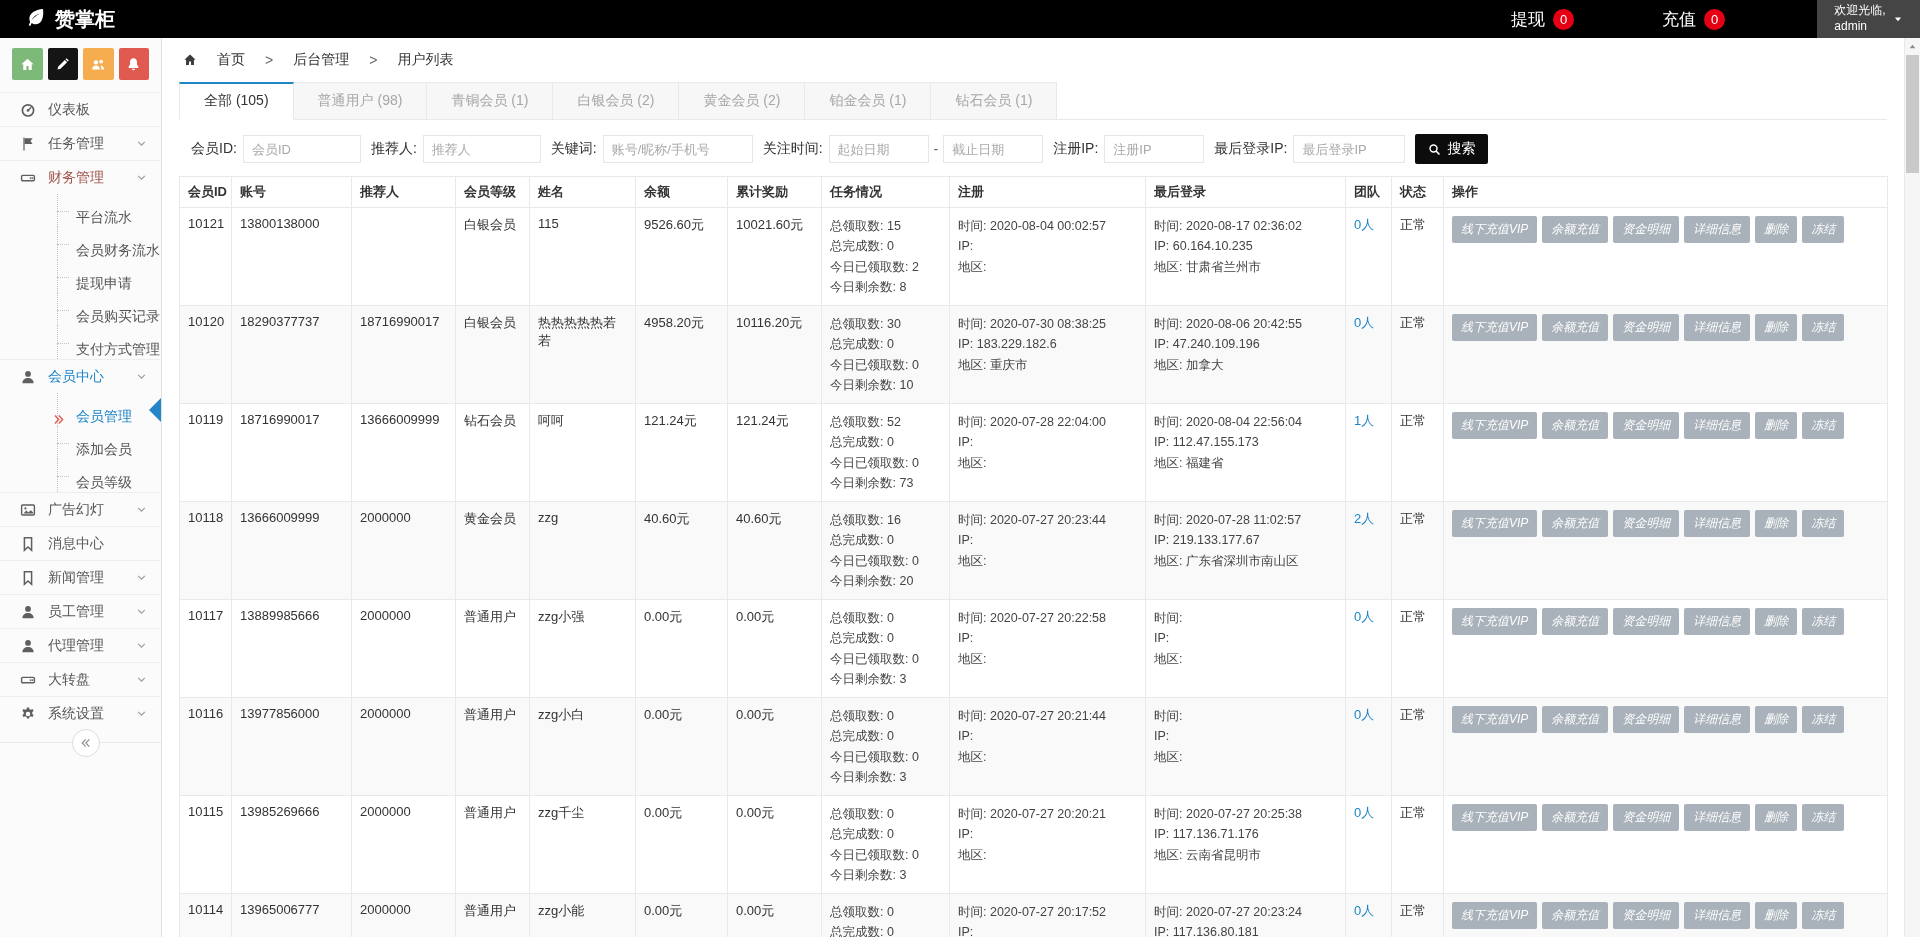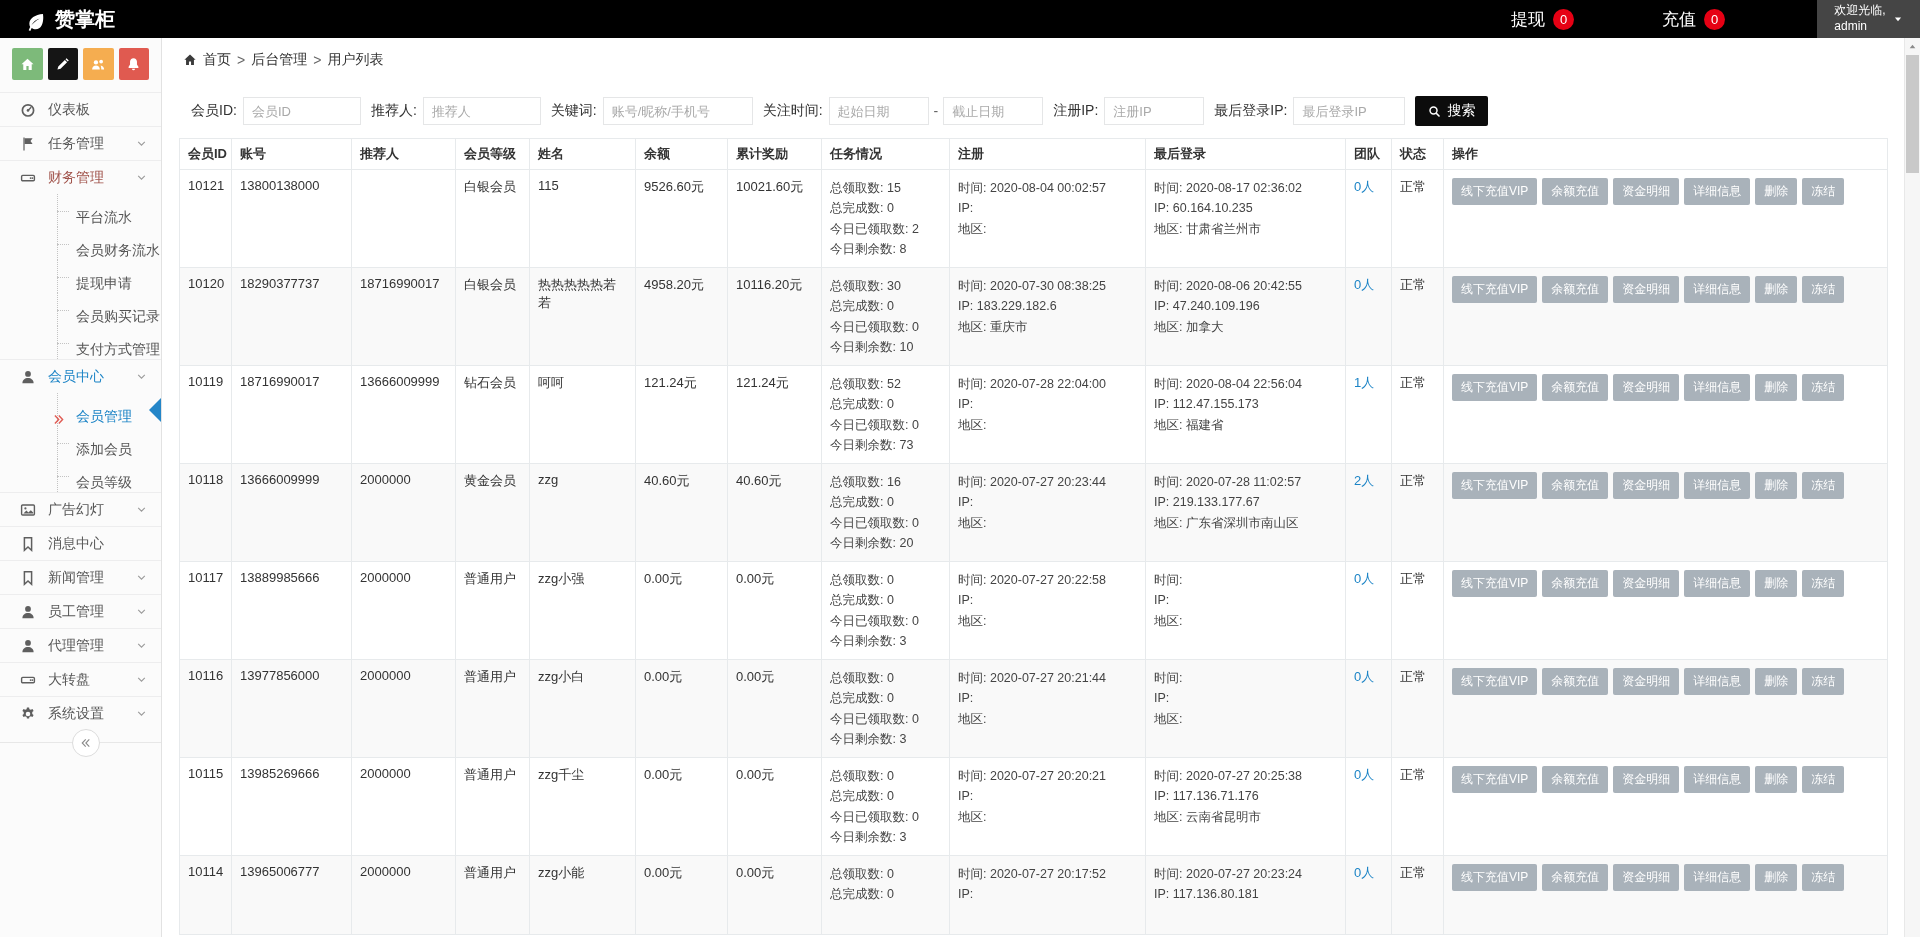--- a/index.html
+++ b/index.html
@@ -5,21 +5,21 @@
   * { box-sizing: border-box; margin: 0; padding: 0; }
   html,body { width:1920px; height:937px; overflow:hidden; }
   body {
     font-family:"Liberation Sans","DejaVu Sans",sans-serif;
     font-size:14px; color:#333; background:#fff;
   }
   .icon { display:inline-block; vertical-align:middle; }
 
   
   .topbar { height:38px; background:#000; display:flex; align-items:center; color:#fff; }
-  .brand { display:flex; align-items:flex-end; gap:9px; padding-left:24px; font-size:20px; font-weight:bold; cursor:pointer; }
+  .brand { display:flex; align-items:flex-start; gap:9px; padding-left:24px; font-size:20px; font-weight:bold; cursor:pointer; }
   .brand .icon { width:22px; height:22px; }
   .top-right { margin-left:auto; display:flex; align-items:center; height:100%; }
   .top-link { display:flex; align-items:center; gap:8px; font-size:17px; cursor:pointer; }
   .top-link.withdraw { margin-right:88px; }
   .top-link.recharge { margin-right:92px; }
   .badge { background:#e60014; color:#fff; border-radius:50%; width:21px; height:21px;
            display:flex; align-items:center; justify-content:center; font-size:13px; }
   .admin-box { width:103px; height:100%; background:#454545; display:flex; align-items:center;
                justify-content:center; gap:7px; font-size:12px; line-height:1.3; cursor:pointer; }
   .admin-box .icon { width:10px; height:10px; }
@@ -49,21 +49,21 @@
                  border-top:12px solid transparent; border-bottom:12px solid transparent;
                  border-right:12px solid #2486c8; }
   .collapse-row { border-top:1px solid #e7e7e7; margin-top:12px; position:relative; height:40px; }
   .collapse-btn { position:absolute; left:72px; top:-14px; width:28px; height:28px; border-radius:50%;
                   background:#fff; border:1px solid #dcdcdc; display:flex; align-items:center;
                   justify-content:center; color:#8a8a8a; cursor:pointer; }
   .collapse-btn .icon { width:12px; height:12px; }
 
   
   .content { flex:1; padding:0 17px; overflow:hidden; background:#fff; }
-  .breadcrumb { height:44px; display:flex; align-items:center; gap:6px; padding-left:4px; color:#333; }
+  .breadcrumb { height:44px; display:flex; align-items:center; gap:20px; padding-left:4px; color:#333; }
   .breadcrumb .icon { width:14px; height:14px; color:#3b3b3b; }
   .breadcrumb .sep { color:#666; }
   .breadcrumb .crumb { cursor:pointer; }
   .breadcrumb .crumb.current { cursor:default; }
 
   .tabs { display:flex; border-bottom:1px solid #e7eaec; align-items:flex-end; }
   .tab { padding:9px 24px; background:#f7f7f8; border:1px solid #e7eaec; border-left:none;
          color:#a7a7a7; cursor:pointer; margin-bottom:-1px; white-space:nowrap; }
   .tab:first-child { border-left:1px solid #e7eaec; }
   .tab.active { background:#fff; border-top:2px solid #1f87c6; border-bottom-color:#fff;
@@ -85,21 +85,21 @@
   table { border-collapse:collapse; table-layout:fixed; width:1708px; font-size:13px; }
   th { border:1px solid #e7eaec; height:31px; text-align:left; padding:0 8px; font-weight:bold;
        color:#333; background:#fff; white-space:nowrap; }
   td { border:1px solid #e7eaec; vertical-align:top; padding:8px; color:#333; }
   tr.data-row { height:79px; }
   tr.even td { background:#f9f9f9; }
   .cell-line { font-size:12.5px; color:#444; line-height:1.62; white-space:nowrap; }
   .team-link { color:#1c84c6; text-decoration:none; cursor:pointer; }
   .ops { display:flex; flex-wrap:wrap; gap:5px; }
   .op-btn { background:#a9b2ba; color:#fff; border:none; font-size:12px; padding:5px 9px;
-            border-radius:2px; cursor:pointer; white-space:nowrap; font-family:inherit; }
+            border-radius:2px; cursor:pointer; white-space:nowrap; font-family:inherit;font-style:italic; }
 
   
   .scrollbar { width:16px; background:#f6f6f6; border-left:1px solid #e8e8e8; position:relative; flex-shrink:0; }
   .sb-up { height:16px; display:flex; align-items:center; justify-content:center; color:#8a8a8a; cursor:pointer; }
   .sb-up .icon { width:9px; height:9px; }
   .sb-thumb { position:absolute; top:17px; left:1px; width:13px; height:118px; background:#c9c9c9; cursor:pointer; }
 </style>
 </head>
 <body>
 
@@ -321,20 +321,29 @@
   <main class="content">
     <div class="breadcrumb" id="breadcrumb">
         <svg class="icon " viewBox="0 0 16 16" fill="currentColor">
           <path d="M8 1.8 1.6 7.6h1.9v6.2h3.3V9.6h2.4v4.2h3.3V7.6h1.9z"></path>
         </svg>
       <span class="crumb ">首页</span>
         <span class="sep">&gt;</span>
       <span class="crumb ">后台管理</span>
         <span class="sep">&gt;</span>
       <span class="crumb current">用户列表</span>
+      </div>
+    <div class="tabs" id="tabs">
+        <div class="tab active">全部&nbsp;(105)</div>
+        <div class="tab ">普通用户&nbsp;(98)</div>
+        <div class="tab ">青铜会员&nbsp;(1)</div>
+        <div class="tab ">白银会员&nbsp;(2)</div>
+        <div class="tab ">黄金会员&nbsp;(2)</div>
+        <div class="tab ">铂金会员&nbsp;(1)</div>
+        <div class="tab ">钻石会员&nbsp;(1)</div>
       </div>
     <div class="filterbar" id="filterbar">
         <span class="f-label">会员ID:</span>
     <input class="f-input" style="width: 118px;" placeholder="会员ID">
         <span class="f-label">推荐人:</span>
     <input class="f-input" style="width: 118px;" placeholder="推荐人">
         <span class="f-label">关键词:</span>
     <input class="f-input" style="width: 150px;" placeholder="账号/昵称/手机号">
         <span class="f-label">关注时间:</span>
     <input class="f-input" style="width: 100px;" placeholder="起始日期">

